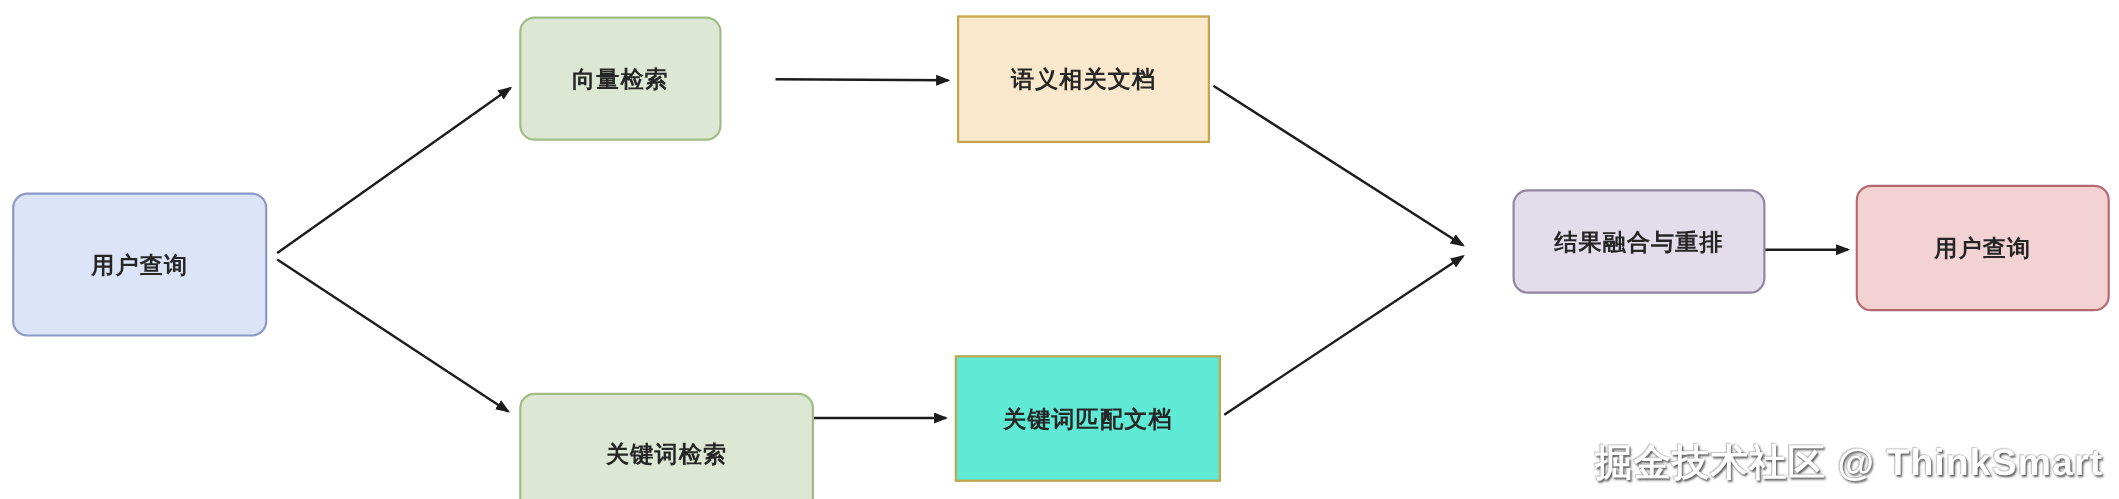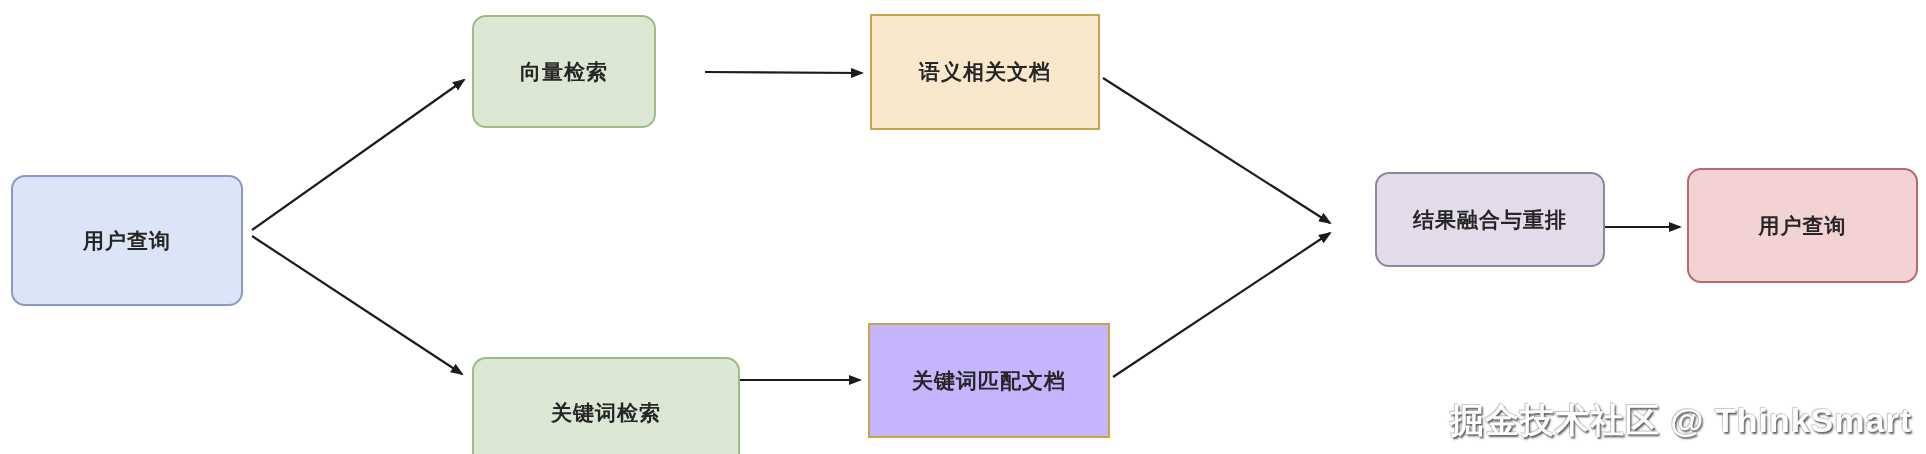--- a/index.html
+++ b/index.html
@@ -90,21 +90,21 @@
   </div>
 
   <div class="node rounded node-keyword" style="background: rgb(220, 232, 211); border-color: rgb(159, 188, 133);">
     <span class="label">关键词检索</span>
   </div>
 
   <div class="node rect node-semdoc" style="background: rgb(250, 232, 205); border-color: rgb(200, 164, 75);">
     <span class="label">语义相关文档</span>
   </div>
 
-  <div class="node rect node-kwdoc" style="background: #c4b5fd; border-color: rgb(200, 164, 75);">
+  <div class="node rect node-kwdoc" style="background: #5eead4; border-color: rgb(200, 164, 75);">
     <span class="label">关键词匹配文档</span>
   </div>
 
   <div class="node rounded node-fusion" style="background: rgb(227, 220, 234); border-color: rgb(145, 133, 163);">
     <span class="label">结果融合与重排</span>
   </div>
 
   <div class="node rounded node-final" style="background: rgb(243, 210, 211); border-color: rgb(182, 106, 111);">
     <span class="label">用户查询</span>
   </div>

